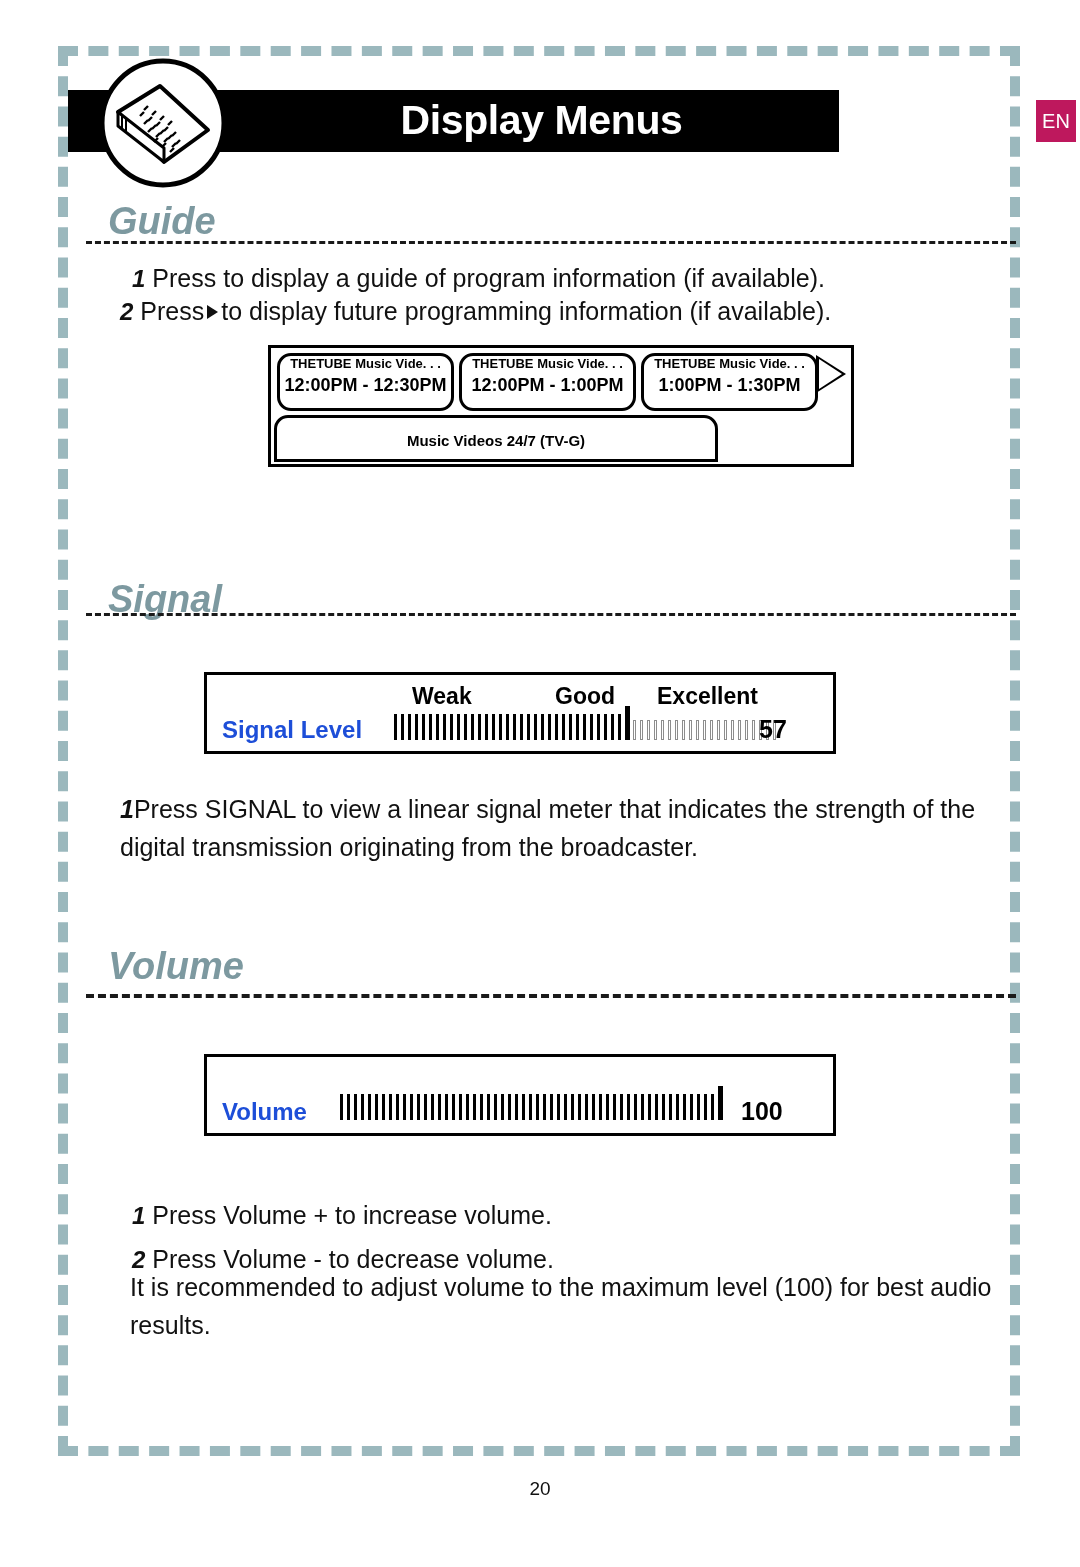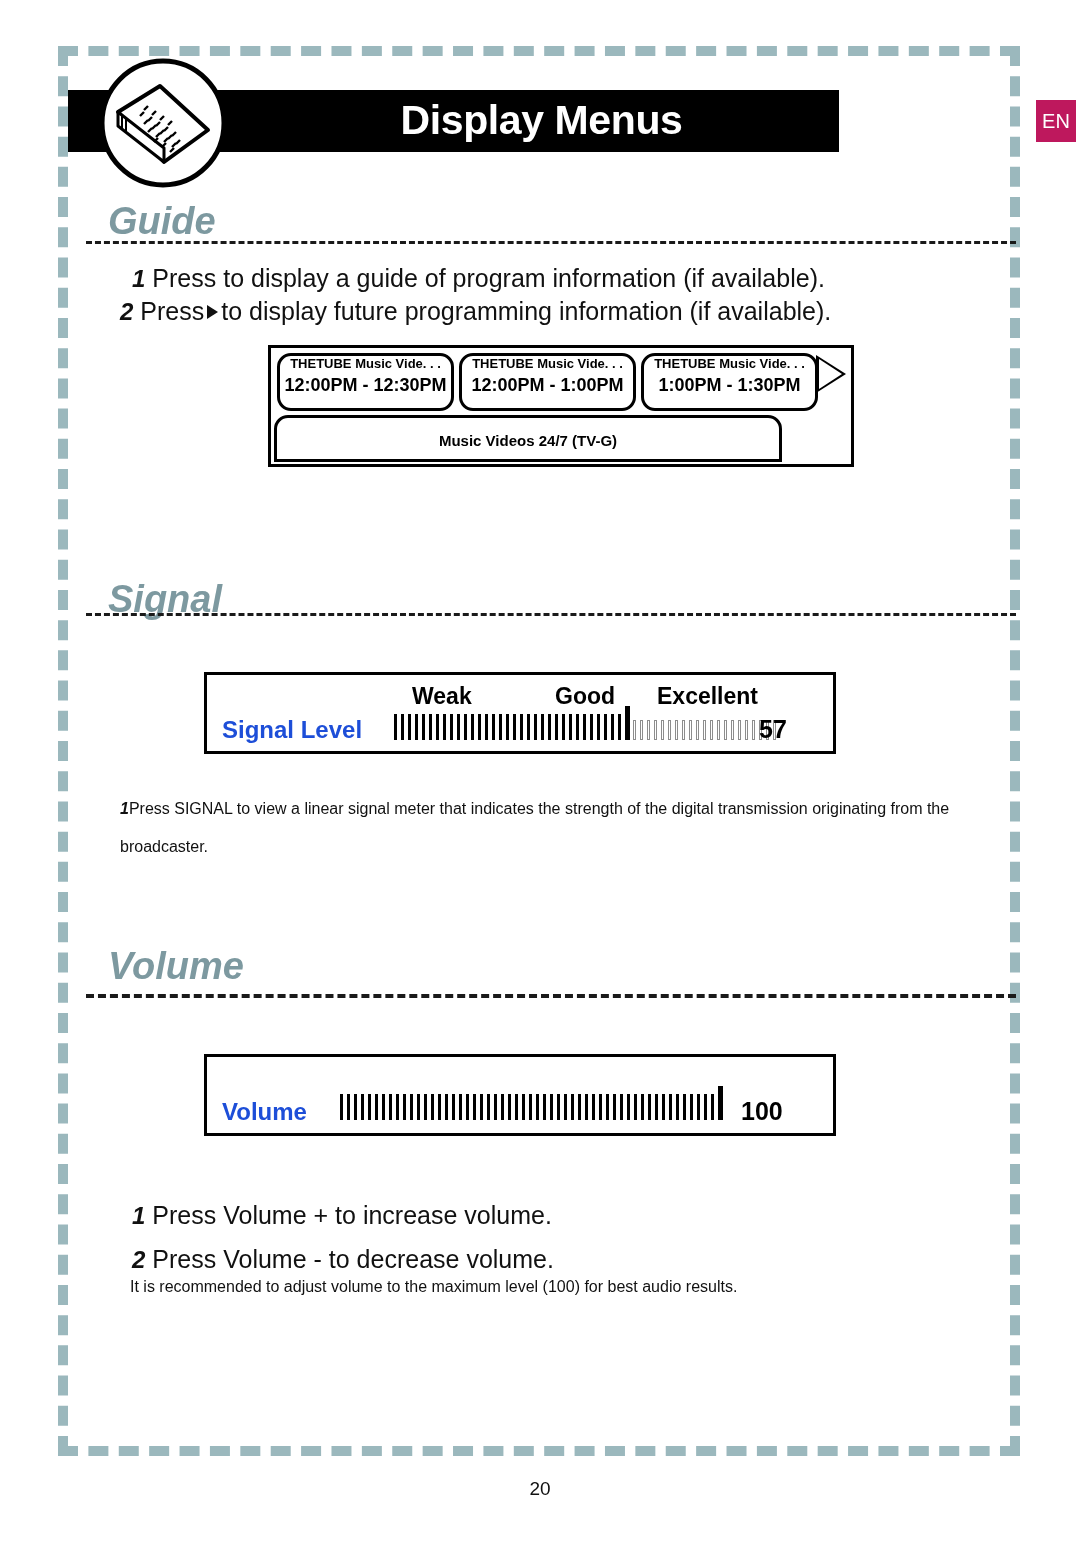--- a/index.html
+++ b/index.html
@@ -100,21 +100,21 @@
     white-space: nowrap;
   }
   .step .num {
     font-weight: bold;
     font-style: italic;
     font-size: 24px;
     margin-right: 7px;
   }
   .para {
     position: absolute;
-    font-size: 16px;
+    font-size: 25px;
     color: #111111;
     line-height: 38px;
     font-family: "Liberation Sans", sans-serif;
   }
   .tri-inline {
     display: inline-block;
     width: 0; height: 0;
     border-left: 11px solid #111;
     border-top: 7px solid transparent;
     border-bottom: 7px solid transparent;
@@ -182,21 +182,21 @@
     top: 359px;
     width: 0; height: 0;
     border-left: 23px solid #fff;
     border-top: 15px solid transparent;
     border-bottom: 15px solid transparent;
   }
   #guide-bottom {
     position: absolute;
     left: 274px;
     top: 415px;
-    width: 508px;
+    width: 444px;
     height: 47px;
     box-sizing: border-box;
     border: 3px solid #000;
     border-radius: 14px 14px 0 0;
     background: #fff;
     text-align: center;
     line-height: 45px;
     font-size: 15px;
     font-weight: bold;
     color: #000;

